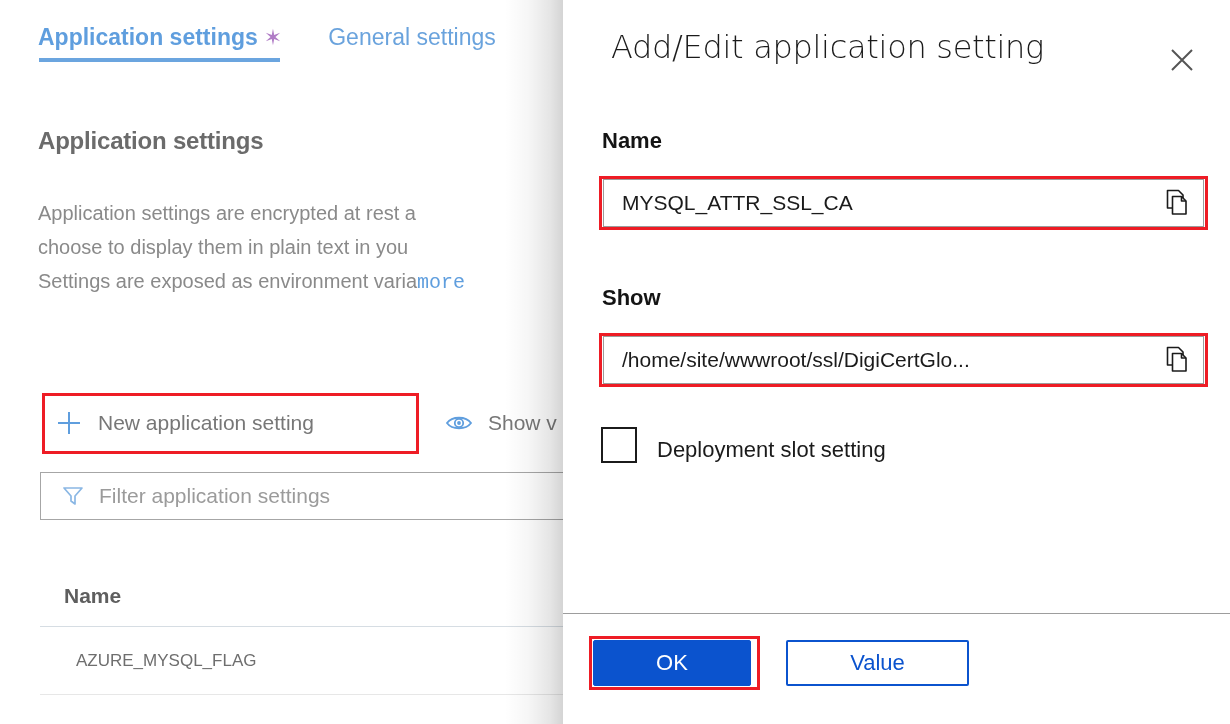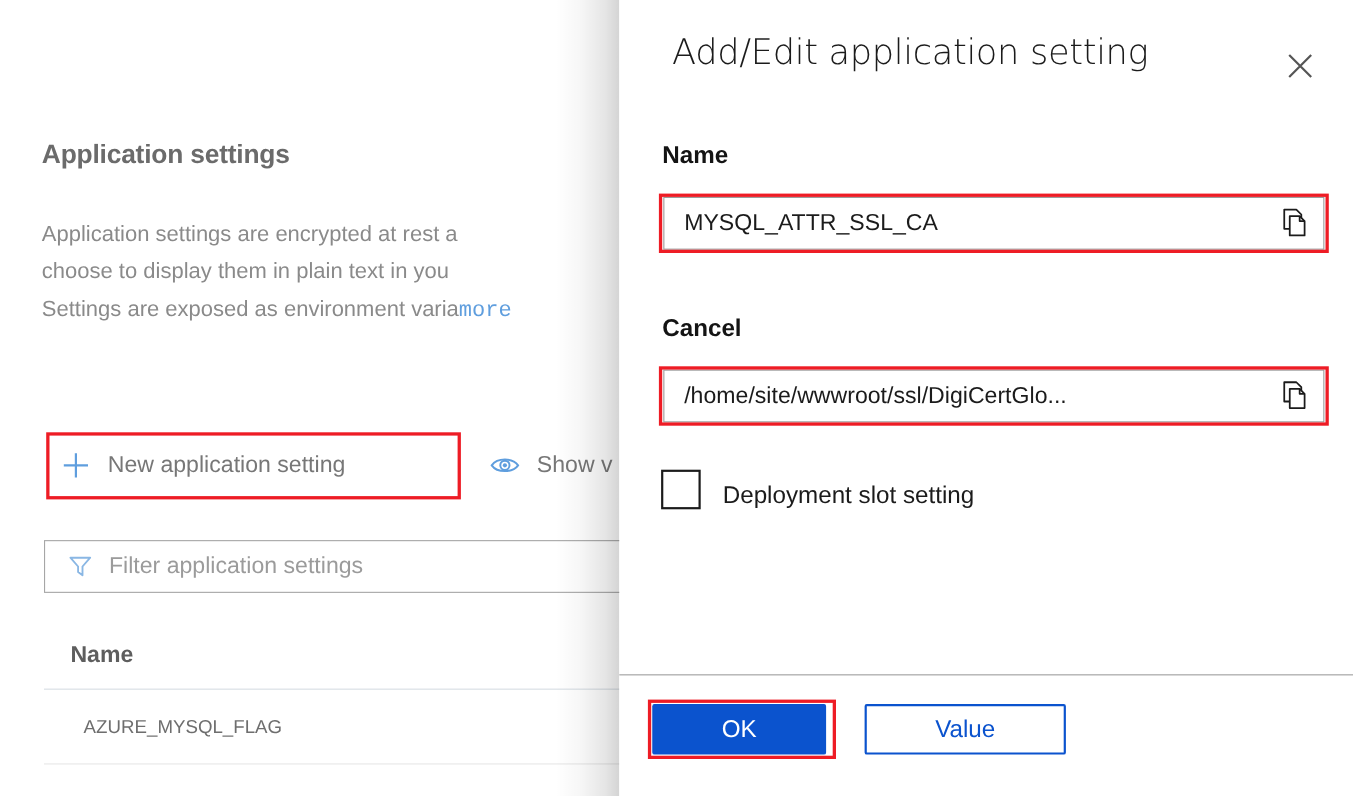--- a/index.html
+++ b/index.html
@@ -133,21 +133,21 @@
   .cmd-show {
     position: absolute;
     left: 432px;
     top: 394px;
   }
 
   
   .filterbox {
     position: absolute;
     left: 40px;
-    top: 491px;
+    top: 472px;
     width: 640px;
     height: 48px;
     border: 1px solid #a6a6a6;
     box-sizing: border-box;
     background: #fff;
     display: flex;
     align-items: center;
     cursor: text;
   }
   .filterbox .fi {
@@ -358,20 +358,29 @@
     color: #0b53ce;
   }
 </style>
 </head>
 <body>
 
 <div id="screen">
 
   <div id="blade">
 
+    <div class="tabbar">
+      <div class="tab active">
+        <span>Application settings</span><span class="star">✶</span>
+        <span class="tabline"></span>
+      </div>
+      <div class="tab">
+        <span>General settings</span>
+      </div>
+    </div>
 
     <div class="blade-h2">Application settings</div>
 
     <div class="blade-desc"><span>Application settings are encrypted at rest a
 choose to display them in plain text in you
 Settings are exposed as environment varia</span><span class="more">more</span></div>
 
     <div class="cmdbar">
       <div class="cmd">
         <span class="ci">
@@ -431,21 +440,21 @@
     <span class="copybtn">
       <svg width="26" height="28" viewBox="0 0 26 28">
         <path d="M2.5 1.5 h11 l4.5 4.5 v13 h-15.5 Z" fill="#ffffff" stroke="#1b1b1b" stroke-width="1.6" stroke-linejoin="round"></path>
         <path d="M7.5 7.5 h9 l4.5 4.5 v13 h-13.5 Z" fill="#ffffff" stroke="#1b1b1b" stroke-width="1.6" stroke-linejoin="round"></path>
         <path d="M16.5 7.5 v4.5 h4.5" fill="none" stroke="#1b1b1b" stroke-width="1.6" stroke-linejoin="round"></path>
       </svg>
     </span>
   </div>
   <div class="field-hl hl-name"></div>
 
-  <div class="field-label lbl-value">Cancel</div>
+  <div class="field-label lbl-value">Show</div>
   <div class="field f-value">
     <span class="fval">/home/site/wwwroot/ssl/DigiCertGlo...</span>
     <span class="copybtn">
       <svg width="26" height="28" viewBox="0 0 26 28">
         <path d="M2.5 1.5 h11 l4.5 4.5 v13 h-15.5 Z" fill="#ffffff" stroke="#1b1b1b" stroke-width="1.6" stroke-linejoin="round"></path>
         <path d="M7.5 7.5 h9 l4.5 4.5 v13 h-13.5 Z" fill="#ffffff" stroke="#1b1b1b" stroke-width="1.6" stroke-linejoin="round"></path>
         <path d="M16.5 7.5 v4.5 h4.5" fill="none" stroke="#1b1b1b" stroke-width="1.6" stroke-linejoin="round"></path>
       </svg>
     </span>
   </div>

